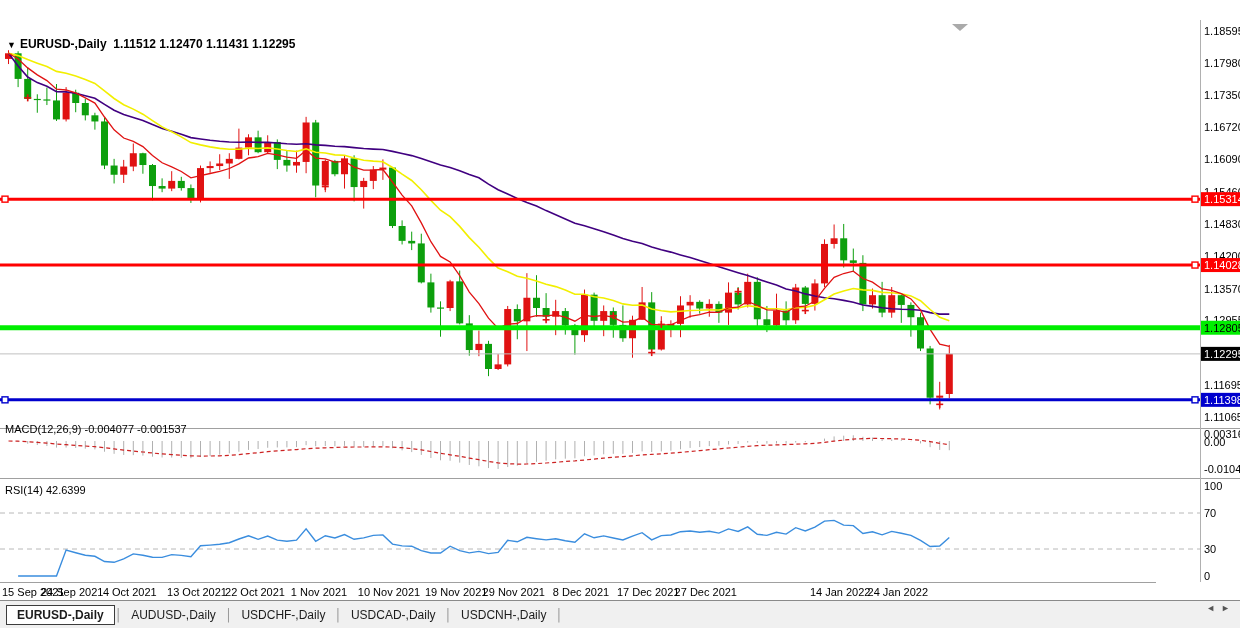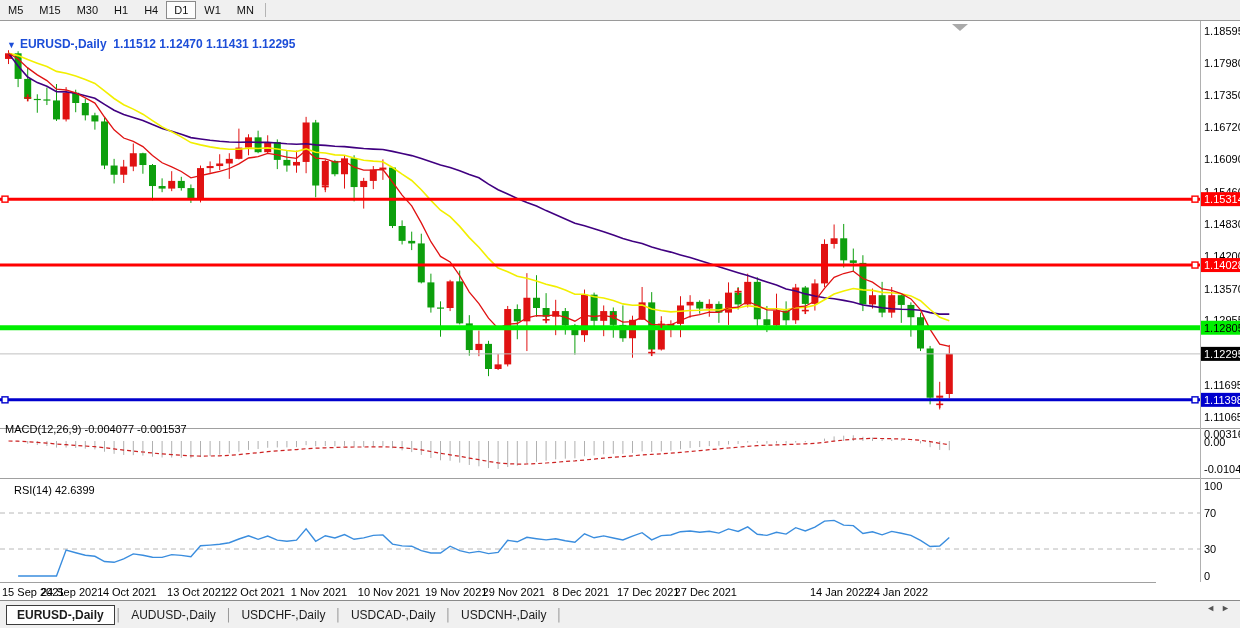--- a/index.html
+++ b/index.html
@@ -5,54 +5,43 @@
   html,body{margin:0;padding:0;background:#fff;}
   .screen{position:relative;width:1240px;height:628px;background:#fff;overflow:hidden;
           font-family:"Liberation Sans",sans-serif;-webkit-font-smoothing:none;}
   
   .toolbar{position:absolute;top:0;left:0;width:1240px;height:20px;background:#f0f0f0;
            border-bottom:1px solid #9a9a9a;display:flex;align-items:center;z-index:5;}
   .tfbtn{font-size:11px;color:#111;padding:2px 8px;line-height:14px;cursor:default;}
   .tfbtn.active{background:#fcfcfc;border:1px solid #8a8a8a;padding:1px 7px;}
   .tbsep{width:1px;height:14px;background:#b4b4b4;margin:0 3px;}
   
-  .charttitle{position:absolute;top:37px;left:7px;font-size:12px;font-weight:bold;color:#1d4ed8;z-index:4;}
+  .charttitle{position:absolute;top:37px;left:7px;font-size:12px;font-weight:bold;color:#000000;z-index:4;}
   .charttitle .arr{font-size:9px;margin-right:4px;}
   .indlabel{position:absolute;font-size:11px;color:#000;z-index:4;white-space:nowrap;}
   #macd-label{top:423px;left:5px;}
-  #rsi-label{top:484px;left:5px;margin-left:9px;}
+  #rsi-label{top:484px;left:5px;}
   
   .dateaxis{position:absolute;top:582px;left:0;width:1156px;height:18px;background:#fff;
             border-top:1px solid #a0a0a0;z-index:3;}
   .dlabel{position:absolute;top:3px;font-size:11px;color:#000;white-space:nowrap;}
   
   .tabbar{position:absolute;top:600px;left:0;width:1240px;height:28px;background:#f0f0f0;
           border-top:1px solid #8a8a8a;display:flex;align-items:center;z-index:5;}
   .tab{font-size:12px;color:#1c1c1c;padding:3px 9px;white-space:nowrap;cursor:default;}
   .tab.active{background:#fff;border:1px solid #3c3c3c;font-weight:bold;margin-left:6px;padding:2px 10px;}
   .tabsep{color:#8a8a8a;font-size:12px;}
   .tabarrows{position:absolute;right:4px;top:2px;font-size:9px;color:#555;letter-spacing:6px;}
   svg{position:absolute;top:0;left:0;z-index:1;}
   svg text{font-family:"Liberation Sans",sans-serif;}
 </style>
 </head>
 <body>
 
 <div class="screen">
-  <div class="toolbar" id="tf-toolbar">
-      <span class="tfbtn">M5</span>
-      <span class="tfbtn">M15</span>
-      <span class="tfbtn">M30</span>
-      <span class="tfbtn">H1</span>
-      <span class="tfbtn">H4</span>
-      <span class="tfbtn active">D1</span>
-      <span class="tfbtn">W1</span>
-      <span class="tfbtn">MN</span>
-      <span class="tbsep"></span>
-    </div>
 
   <svg id="chart-svg" width="1240" height="582" viewBox="0 0 1240 582">
       <line x1="0" y1="428.5" x2="1240" y2="428.5" stroke="#a0a0a0"></line>
       <line x1="0" y1="478.5" x2="1240" y2="478.5" stroke="#a0a0a0"></line>
       <line x1="1200.5" y1="20" x2="1200.5" y2="582" stroke="#b0b0b0"></line>
       <polygon points="952,24 968,24 960,31" fill="#aaaaaa"></polygon>
       <text x="1204" y="35" font-size="11" fill="#000">1.18595</text>
       <text x="1204" y="66.51875000000051" font-size="11" fill="#000">1.17980</text>
       <text x="1204" y="98.80625000000038" font-size="11" fill="#000">1.17350</text>
       <text x="1204" y="131.09375000000023" font-size="11" fill="#000">1.16720</text>

